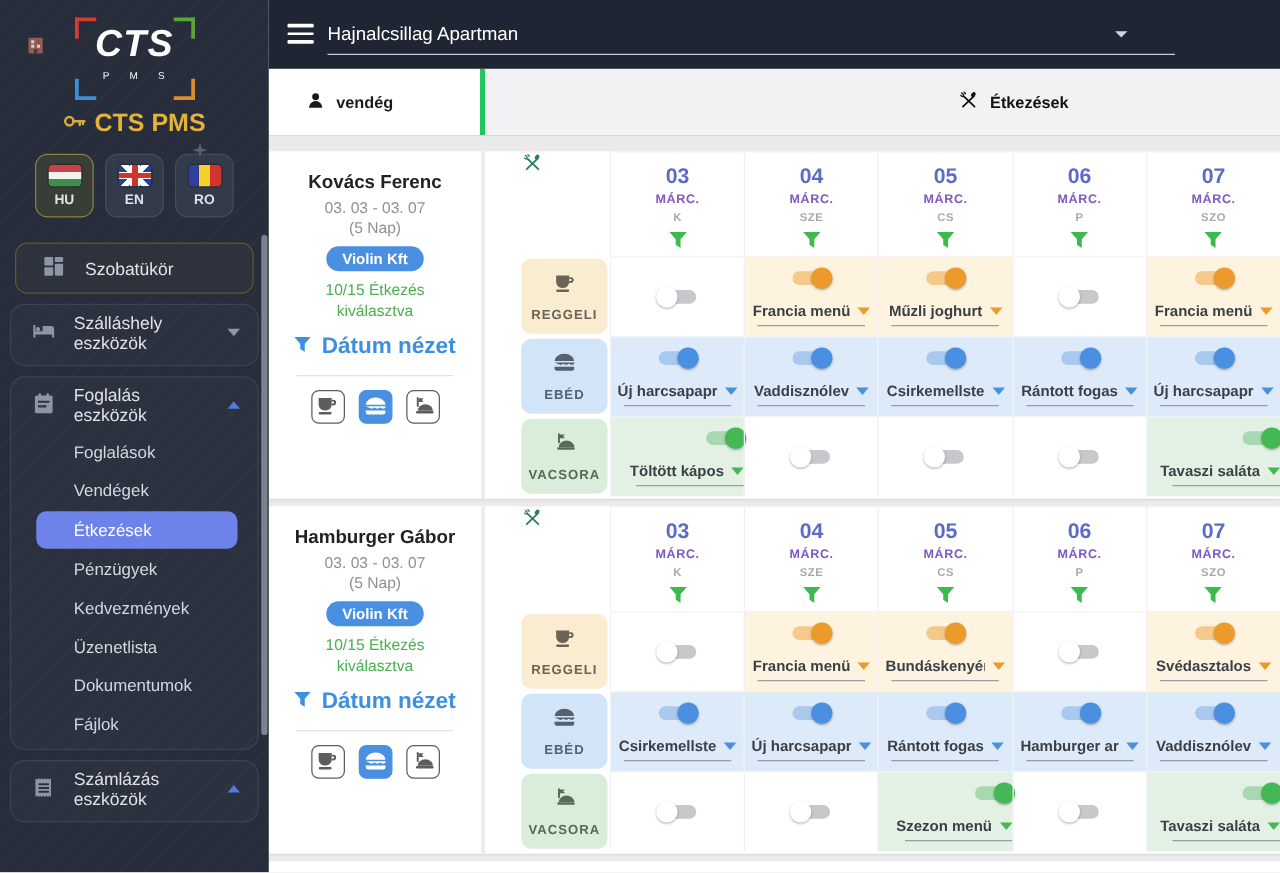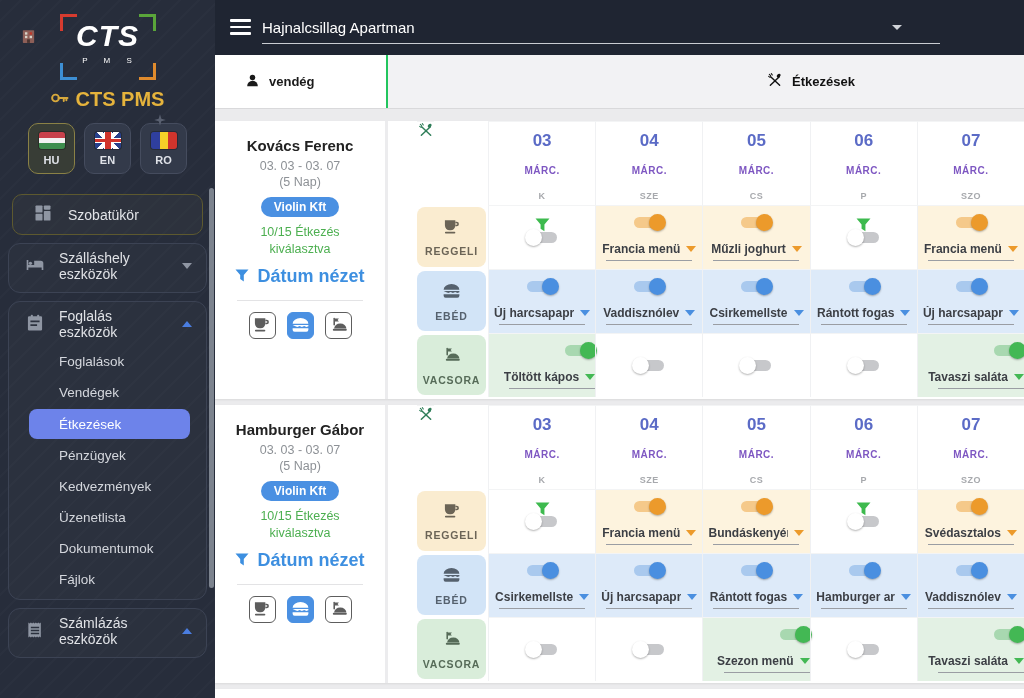--- a/index.html
+++ b/index.html
@@ -55,21 +55,21 @@
 
   
   .content { flex:1; display:flex; flex-direction:column; overflow:hidden; }
   .topbar { height:55px; background:#1f2532; position:relative; flex-shrink:0; }
   .burger { position:absolute; left:15px; top:19px; width:21px; cursor:pointer; }
   .burger i { display:block; height:2.5px; background:#fff; margin-bottom:4px; border-radius:1px; }
   .prop-select { position:absolute; left:47px; right:84px; top:12px; height:32px; border-bottom:1px solid #c9ccd2;
     display:flex; align-items:center; justify-content:space-between; color:#fff; font-size:15px; cursor:pointer; }
   .prop-caret { width:0; height:0; border-left:5px solid transparent; border-right:5px solid transparent; border-top:5px solid #d0d3d8; margin-right:38px; }
   .tabsrow { height:54px; display:flex; background:#f2f2f4; border-bottom:1px solid #d9d9db; flex-shrink:0; }
-  .tab-guest { width:173px; background:#fff; display:flex; align-items:center; gap:9px; padding-left:30px; border-right:2px solid #22c55e; font-size:13px; font-weight:bold; color:#1a1a1a; cursor:pointer; }
+  .tab-guest { width:173px; background:#fff; display:flex; align-items:center; gap:9px; padding-left:30px; border-right:4px solid #22c55e; font-size:13px; font-weight:bold; color:#1a1a1a; cursor:pointer; }
   .tab-meals { flex:1; display:flex; align-items:center; justify-content:center; gap:9px; font-size:13px; font-weight:bold; color:#111; cursor:pointer; transform:translateX(105px); }
   .main { flex:1; padding-top:12px; overflow:hidden; }
 
   
   .card { height:278px; background:#fff; display:flex; margin-bottom:6px; box-shadow:0 1px 2px rgba(0,0,0,.08); }
   .ginfo { width:173px; flex-shrink:0; border-right:3px solid #ececee; text-align:center; padding-top:16px; }
   .gname { font-size:15px; font-weight:bold; color:#222; }
   .gdates { font-size:12.5px; color:#8d9196; margin-top:5px; }
   .gnights { font-size:12.5px; color:#8d9196; margin-top:2px; }
   .gpill { display:inline-block; background:#4a90e2; color:#fff; font-size:12px; font-weight:bold; border-radius:12px; padding:3px 13px; margin-top:8px; }
@@ -77,21 +77,21 @@
   .gview { display:flex; align-items:center; justify-content:center; gap:8px; margin-top:8px; color:#3d8fe0; font-size:18px; font-weight:600; cursor:pointer; }
   .gdiv { border-bottom:1px solid #e3e3e5; margin:13px 22px 11px; }
   .fbtns { display:flex; justify-content:center; gap:11px; }
   .fbtn { width:27px; height:27px; border-radius:6px; border:1.5px solid #5d5d5d; display:flex; align-items:center; justify-content:center; color:#5d5d5d; cursor:pointer; background:#fff; }
   .fbtn.active { background:#4a90e2; border-color:#4a90e2; color:#fff; }
 
   .grid { flex:1; display:grid; grid-template-columns:100px repeat(5,1fr); grid-template-rows:84px repeat(3,64px); }
   .gcell { border-left:1px solid #f0f1f3; border-top:1px solid #f3f4f5; position:relative; display:flex; flex-direction:column; align-items:center; }
   .gcell.first { border-left:none;margin-left:29px; }
   .corner { justify-content:center; }
-  .dhead { justify-content:flex-start; padding-top:9px; gap:14px; cursor:default; }
+  .dhead { justify-content:flex-start; padding-top:9px; gap:3px; cursor:default; }
   .dnum { font-size:17px; font-weight:bold; color:#5b6bc6; }
   .dmon { font-size:10px; font-weight:bold; color:#7e57c2; letter-spacing:.5px; }
   .dwd  { font-size:9px; font-weight:bold; color:#a7a9ad; letter-spacing:.5px; margin-top:1px; }
   .funnel { margin-top:3px; cursor:pointer; }
   .mlabel { margin:2px; border-radius:8px; justify-content:center; gap:6px; font-size:10.5px; font-weight:bold; letter-spacing:.8px; color:#5d6166; border-top:none; }
   .ml-reggeli { background:#faecd0; border-left:4px solid #dfa63d; color:#6b6456; }
   .ml-ebed    { background:#d2e4f7; border-left:4px solid #4a90d9; color:#55616e; }
   .ml-vacsora { background:#d9edda; border-left:4px solid #56b85f; color:#566b58; }
   .cell-on-reggeli { background:#fdf3de; }
   .cell-on-ebed    { background:#ddeaf9; }

